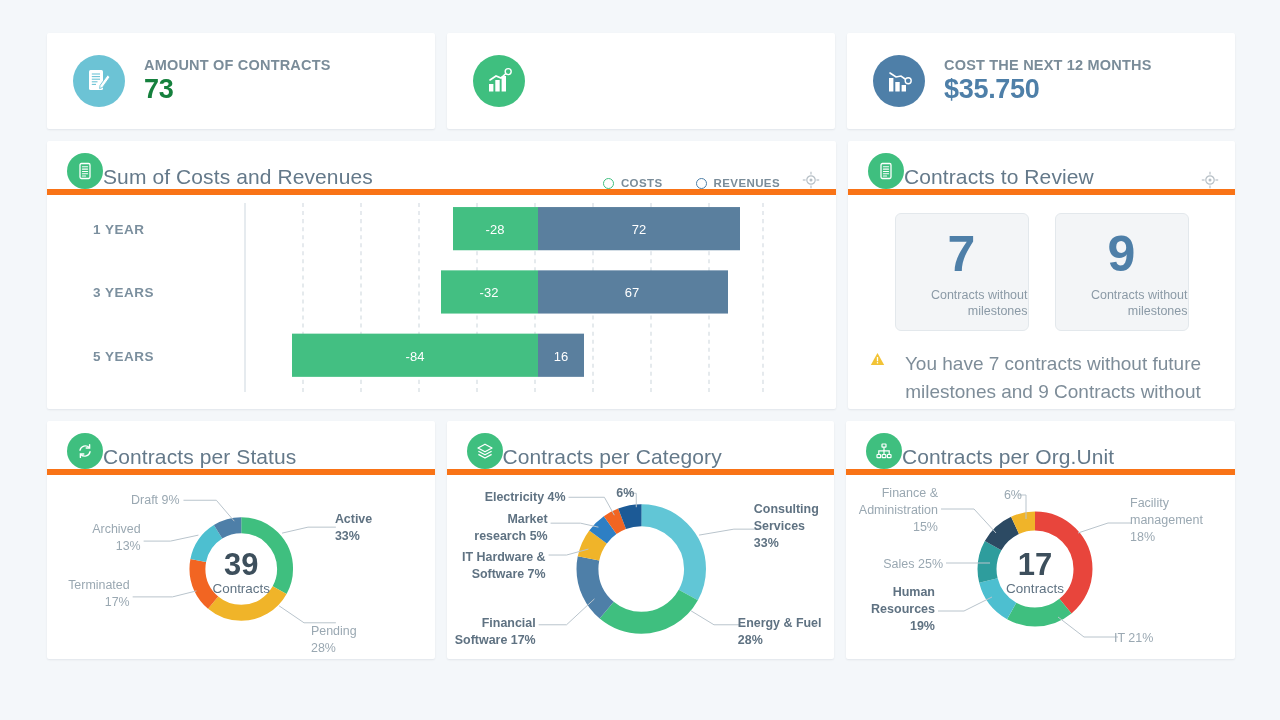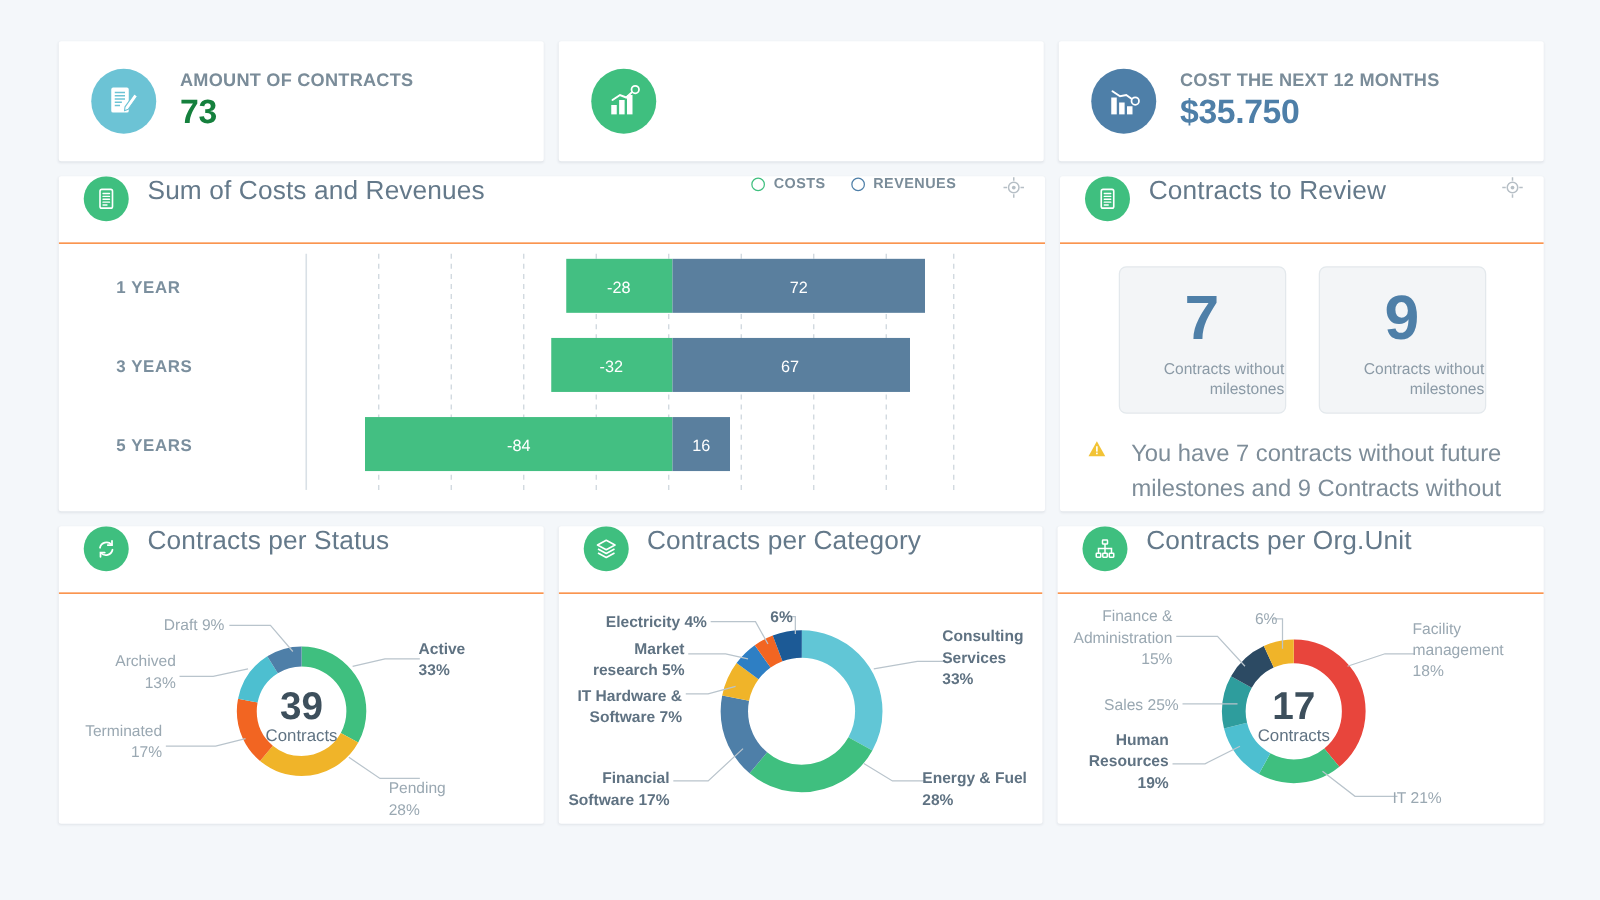--- a/index.html
+++ b/index.html
@@ -37,35 +37,35 @@
 
   
   .row2 { display: flex; gap: 12px; margin-top: 12px; height: 268px; flex: 0 0 auto; }
   .row3 { display: flex; gap: 12px; margin-top: 12px; height: 238px; flex: 0 0 auto; }
   .panel {
     background: #ffffff; border-radius: 2px;
     box-shadow: 0 1px 2px rgba(40,60,80,0.09);
     display: flex; flex-direction: column; overflow: hidden;
   }
   .panel-head {
-    height: 54px; flex: 0 0 auto; display: flex; align-items: flex-start;
-    padding: 0 16px 0 20px; border-bottom: 1px solid #f97316; gap: 15px;
+    height: 54px; flex: 0 0 auto; display: flex; align-items: flex-end;
+    padding: 0 16px 0 20px; border-bottom: 6px solid #f97316; 
   }
   .panel-icon {
     width: 36px; height: 36px; border-radius: 50%; background: #3fbf7f;
     display: flex; align-items: center; justify-content: center; flex: 0 0 auto;
   }
   .panel-icon svg { width: 20px; height: 20px; display: block; }
   .panel-title {
     font-size: 21px; color: #64798a; font-weight: normal;
     letter-spacing: .1px; white-space: nowrap;
   }
   .head-spacer { flex: 1 1 auto; }
   .legend { display: flex; gap: 20px; align-items: center; margin-right: 22px; }
-  .legend-item { display: flex; align-items: center; gap: 7px; }
+  .legend-item { display: flex; align-items: center; gap: 7px; margin-left: 13px; }
   .legend-dot {
     width: 11px; height: 11px; border-radius: 50%;
     border: 1.6px solid #3fbf7f; background: transparent;
   }
   .legend-dot.rev { border-color: #4e7fa8; }
   .legend-label {
     font-size: 11.5px; font-weight: bold; color: #7a8c99;
     letter-spacing: .4px; text-transform: uppercase;
   }
   .target-icon { width: 18px; height: 18px; flex: 0 0 auto; opacity: .62; }

